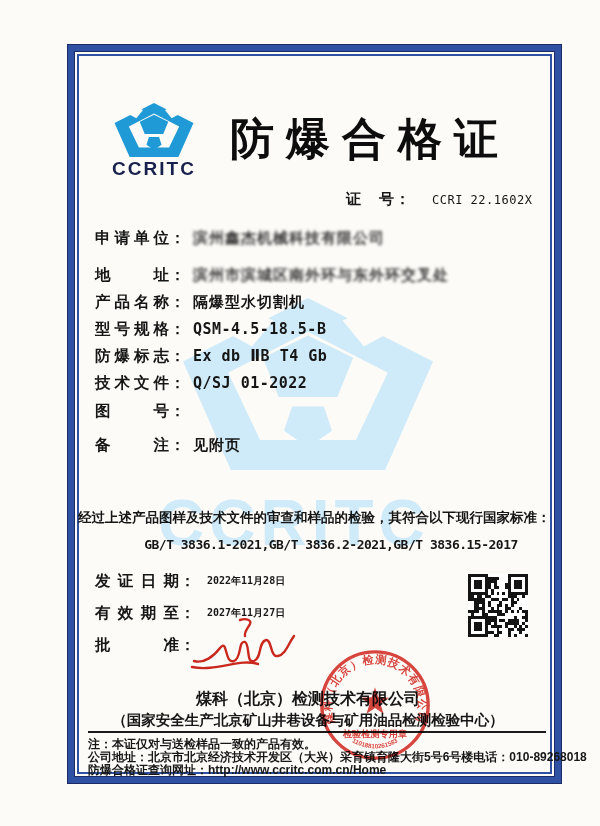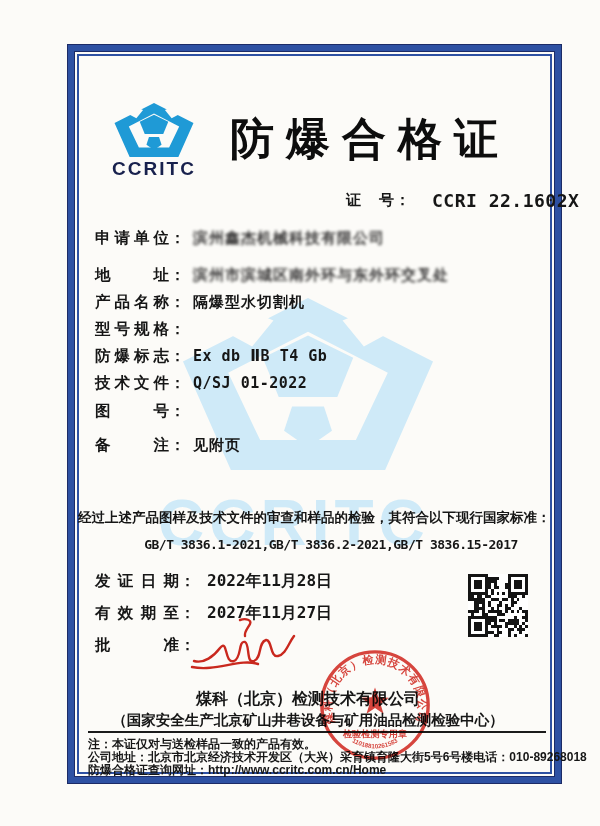--- a/index.html
+++ b/index.html
@@ -25,37 +25,37 @@
   
   .logo{position:absolute;left:104px;top:103px;width:100px;text-align:center;z-index:2;}
   .logo svg{display:block;margin:0 auto;}
   .logo-text{font-size:19px;font-weight:bold;letter-spacing:2px;color:#18214d;margin-top:1px;}
   .cert-title{
     position:absolute;left:230px;top:110px;z-index:2;
     font-size:44px;font-weight:bold;letter-spacing:12px;color:#0d0d0d;white-space:nowrap;
   }
   .certno{position:absolute;left:346px;top:190px;z-index:2;display:flex;align-items:center;font-weight:bold;font-size:15px;}
   .certno .jchars{width:48px;}
-  .certno .val{margin-left:22px;font-family:"DejaVu Sans Mono",monospace;font-size:18px;font-weight:bold;letter-spacing:.5px;}
+  .certno .val{margin-left:22px;font-family:"DejaVu Sans Mono",monospace;font-size:12px;font-weight:normal;letter-spacing:.5px;}
   
   .frow{position:absolute;left:95px;height:22px;display:flex;align-items:center;z-index:2;white-space:nowrap;}
   .jchars{display:inline-flex;justify-content:space-between;}
   .frow .jchars{width:74px;font-weight:bold;font-size:15.5px;}
   .colon{font-weight:bold;font-size:15px;margin-left:1px;}
   .fv{margin-left:8px;font-size:15px;font-weight:600;font-family:"DejaVu Sans Mono","DejaVu Sans",monospace;letter-spacing:.5px;}
   .fv.cjk{font-family:"Liberation Sans","DejaVu Sans",sans-serif;font-weight:bold;letter-spacing:1px;}
   .fv.blur{filter:blur(1.7px);opacity:.85;font-family:"Liberation Sans",sans-serif;font-weight:bold;letter-spacing:1px;}
   
   .stmt1{position:absolute;left:78px;top:509px;width:460px;text-align:right;font-size:13.5px;font-weight:600;z-index:2;white-space:nowrap;}
   .stmt2{position:absolute;left:78px;top:537px;width:460px;text-align:center;z-index:2;
          font-family:"DejaVu Sans Mono",monospace;font-size:13px;font-weight:bold;letter-spacing:-0.5px;white-space:nowrap;padding-left:23px;}
   
   .drow{position:absolute;left:95px;height:22px;display:flex;align-items:center;z-index:2;white-space:nowrap;}
   .drow .jchars{width:84px;font-weight:bold;font-size:15.5px;}
-  .drow .dv{margin-left:12px;font-family:"DejaVu Sans Mono","DejaVu Sans",monospace;font-size:16px;font-weight:bold;}
+  .drow .dv{margin-left:12px;font-family:"DejaVu Sans Mono","DejaVu Sans",monospace;font-size:10px;font-weight:bold;}
   
   .qr{position:absolute;left:468px;top:574px;width:60px;height:63px;z-index:2;
       display:grid;grid-template-columns:repeat(21,1fr);grid-template-rows:repeat(21,1fr);background:#fff;}
   .qr i{display:block;}
   .qr i.d{background:#141414;}
   .sig{position:absolute;left:188px;top:614px;z-index:3;}
   .stamp{position:absolute;left:317px;top:647px;z-index:4;opacity:.92;mix-blend-mode:multiply;}
   
   .issuer1{position:absolute;left:78px;top:689px;width:460px;text-align:center;font-size:16px;font-weight:bold;z-index:2;white-space:nowrap;}
   .issuer2{position:absolute;left:78px;top:711px;width:460px;text-align:center;font-size:14.5px;font-weight:bold;z-index:2;white-space:nowrap;}
@@ -132,20 +132,21 @@
     <span class="fv cjk">隔爆型水切割机</span>
   </div>
   <div class="frow" style="top:318px">
     <span class="jchars">
         <span>型</span>
         <span>号</span>
         <span>规</span>
         <span>格</span>
       </span>
       <span class="colon">：</span>
+    <span class="fv">QSM-4.5-18.5-B</span>
   </div>
   <div class="frow" style="top:345px">
     <span class="jchars">
         <span>防</span>
         <span>爆</span>
         <span>标</span>
         <span>志</span>
       </span>
       <span class="colon">：</span>
     <span class="fv">Ex db ⅡB T4 Gb</span>

